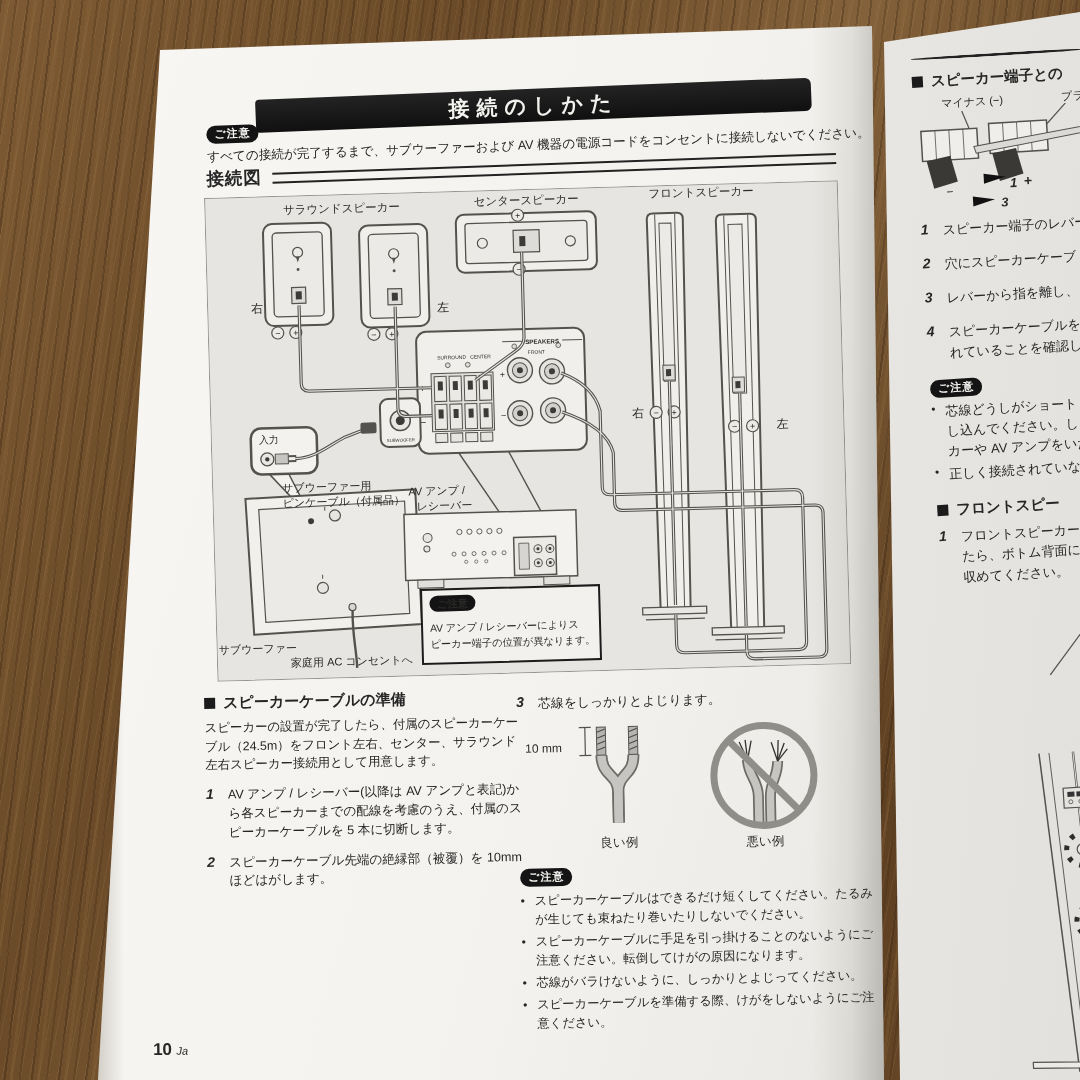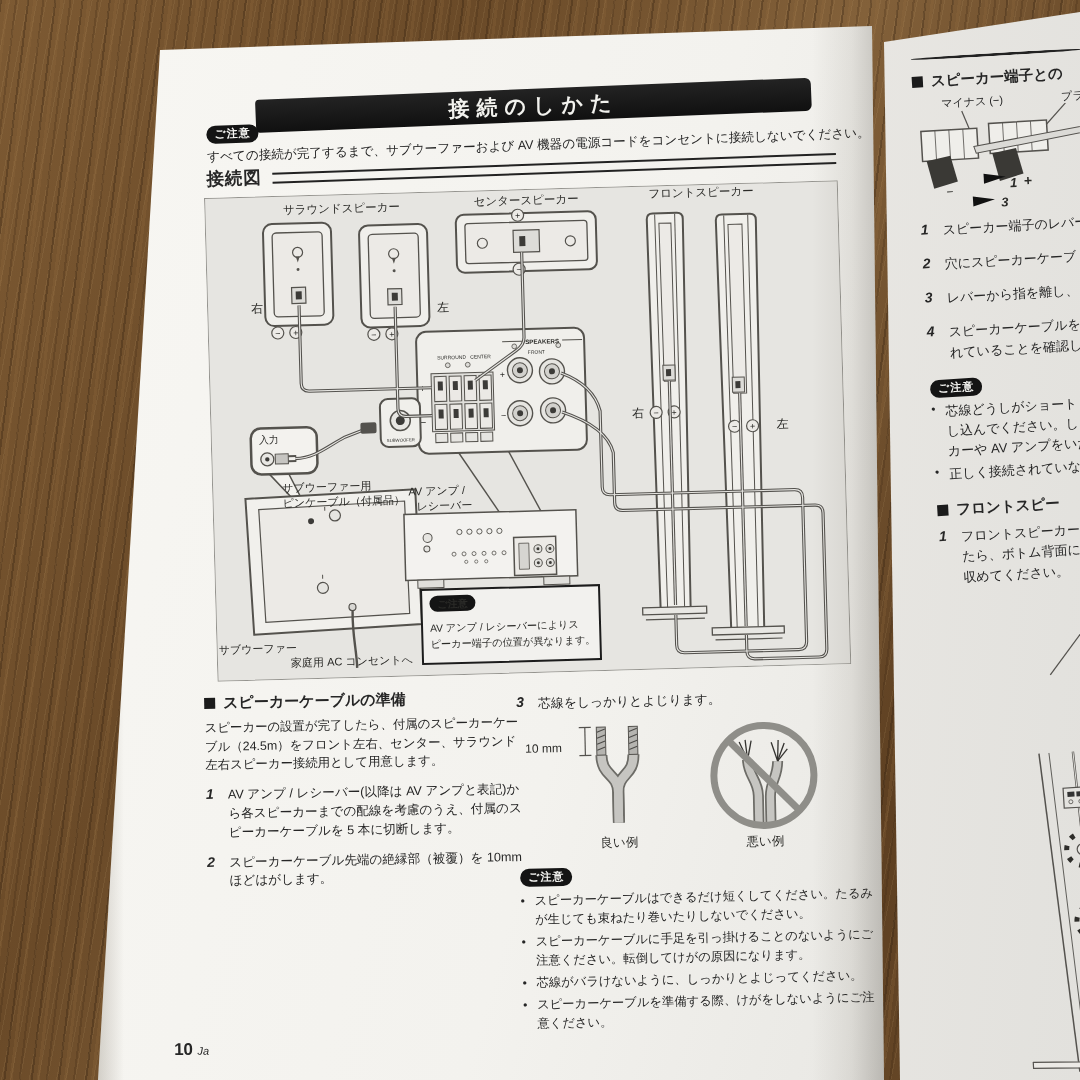--- a/index.html
+++ b/index.html
@@ -430,21 +430,21 @@
         <div class="bullet">
           <span class="mark">•</span>
           <div>
               <div class="nowrap">スピーカーケーブルを準備する際、けがをしないようにご注</div>
                <div class="nowrap">意ください。</div>
             </div>
         </div>
       </div>
     </div>
 
-    <div class="grp" style="left:174px;top:1040px;transform:rotate(-0.6deg);">
+    <div class="grp" style="left:153px;top:1040px;transform:rotate(-0.6deg);">
       <span style="font-size:17px;font-weight:bold;">10</span>
       <span style="font-size:11px;font-style:italic;">Ja</span>
     </div>
 
     <div class="spine-shadow"></div>
   </div>
 
   <div class="page page-right">
     <div class="grp" style="left:910px;top:50px;width:185px;transform:rotate(-3.4deg);">
 

